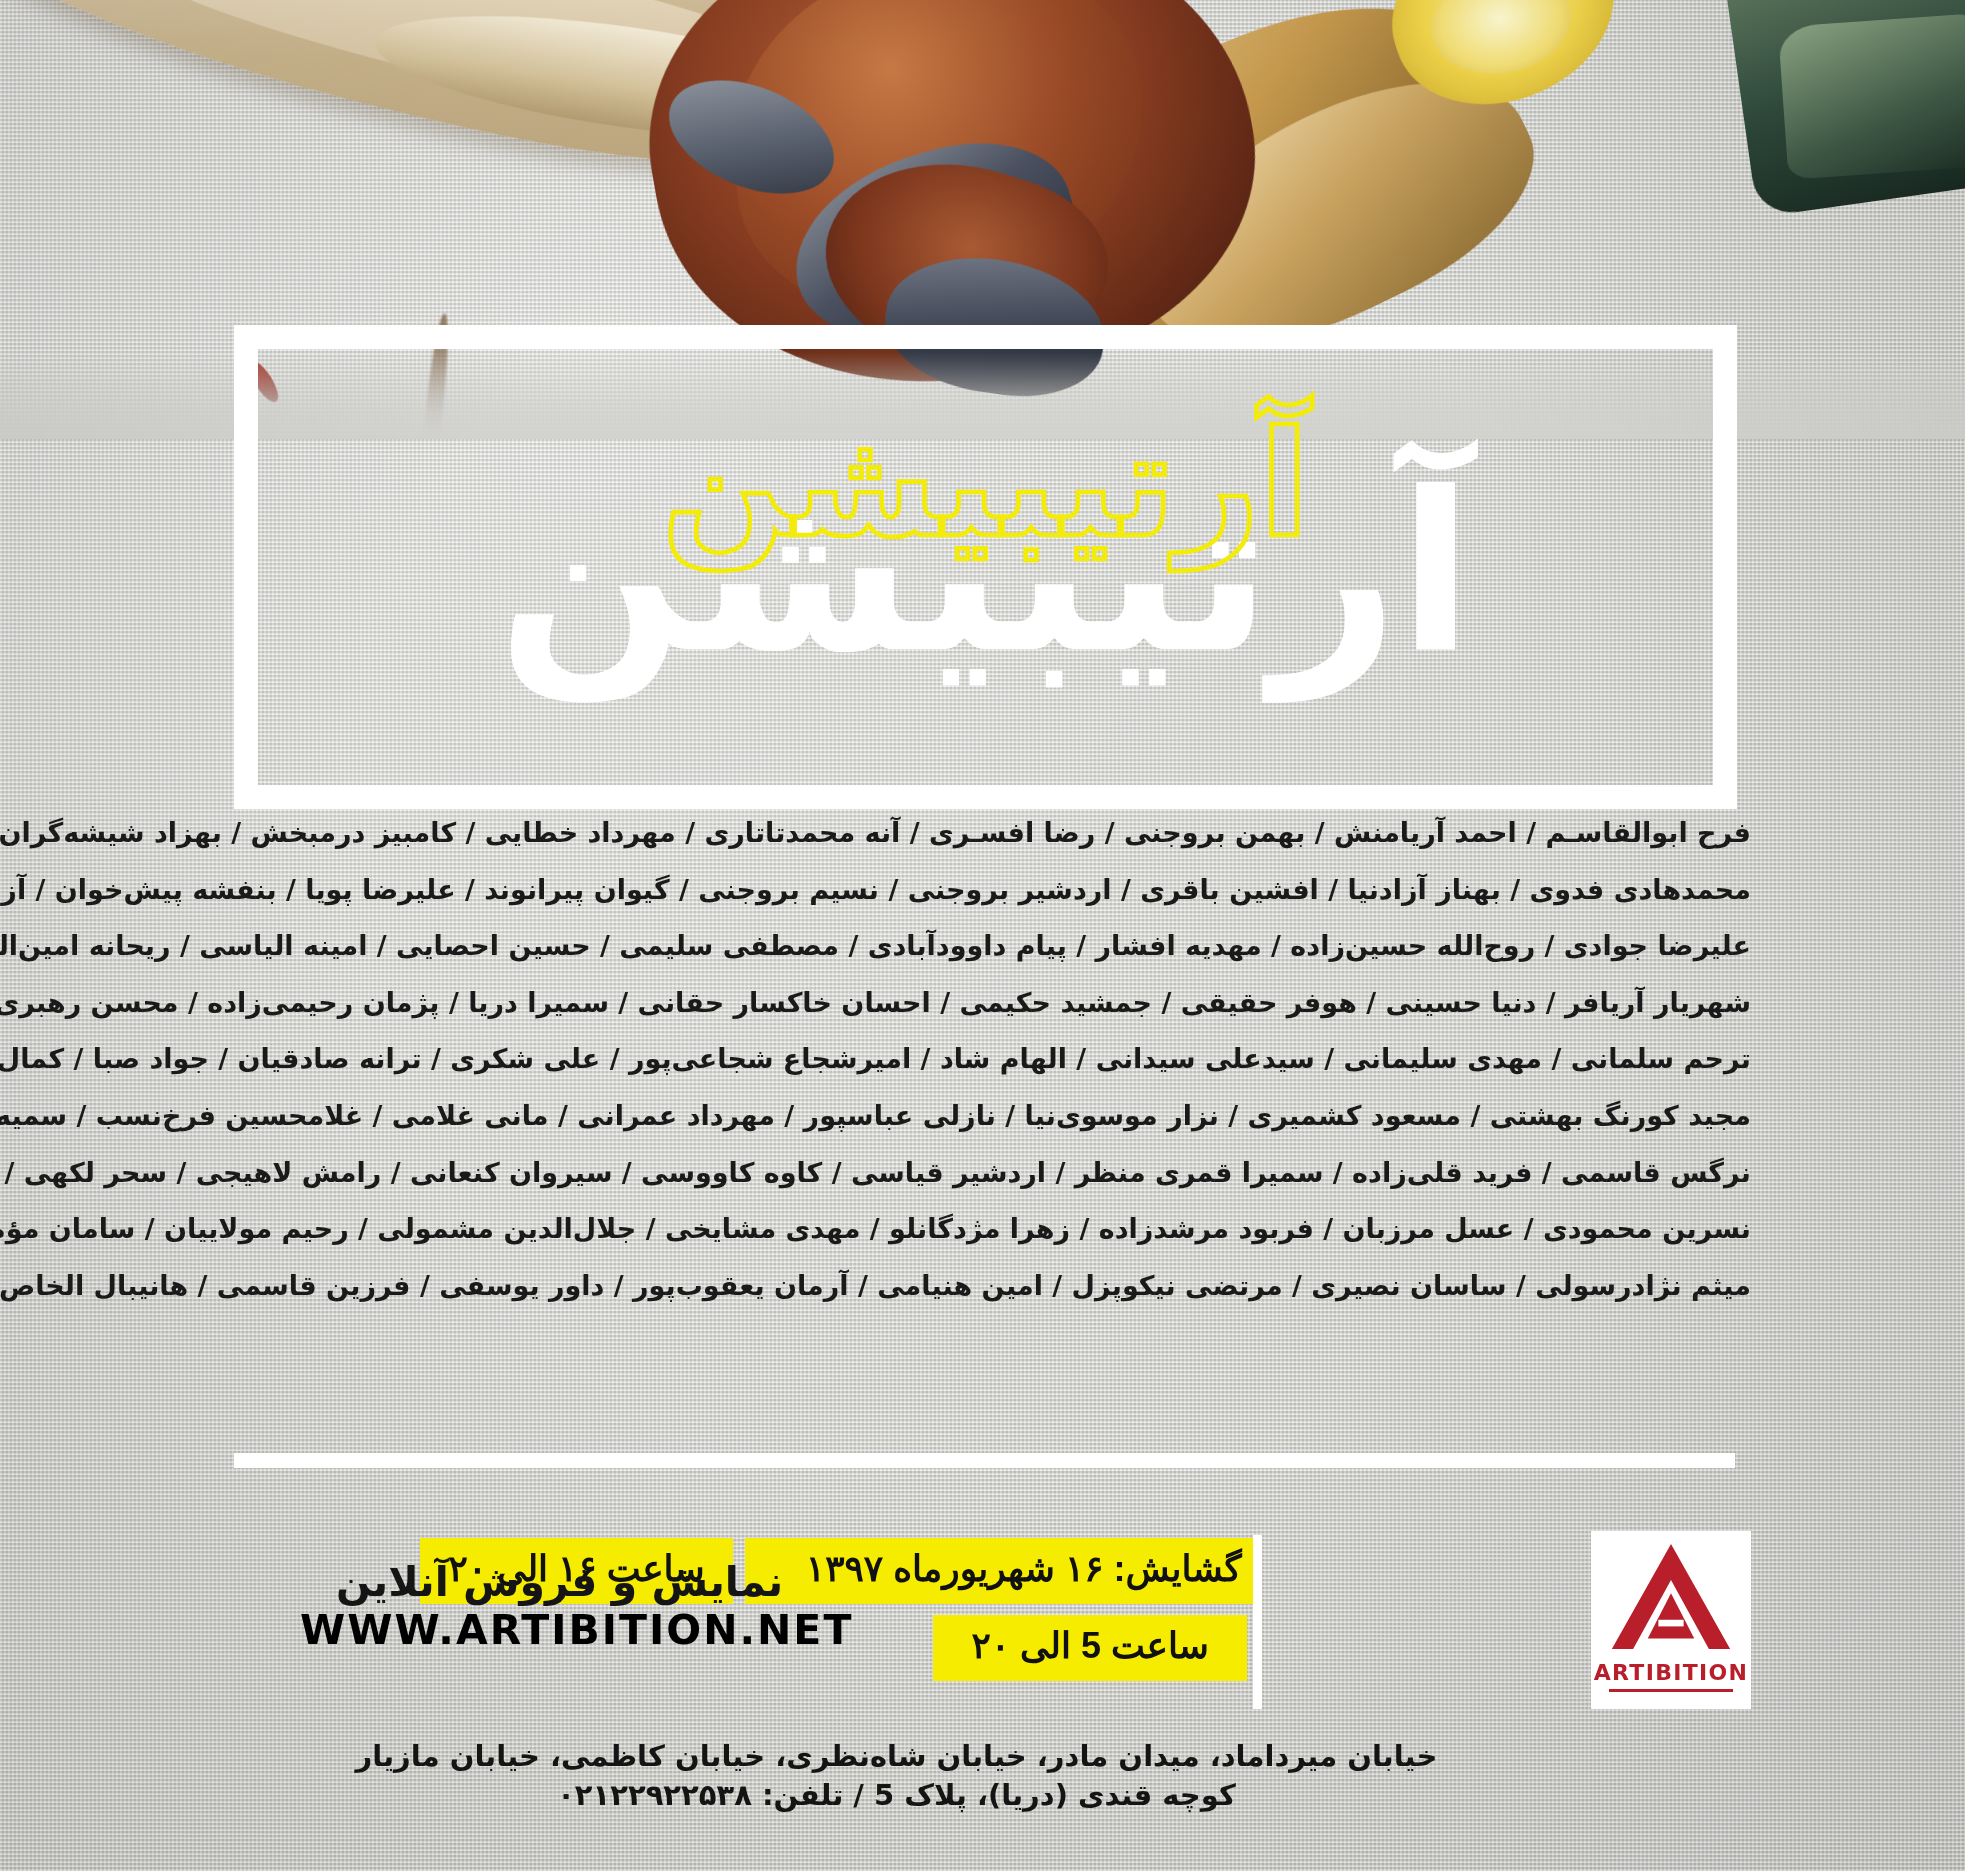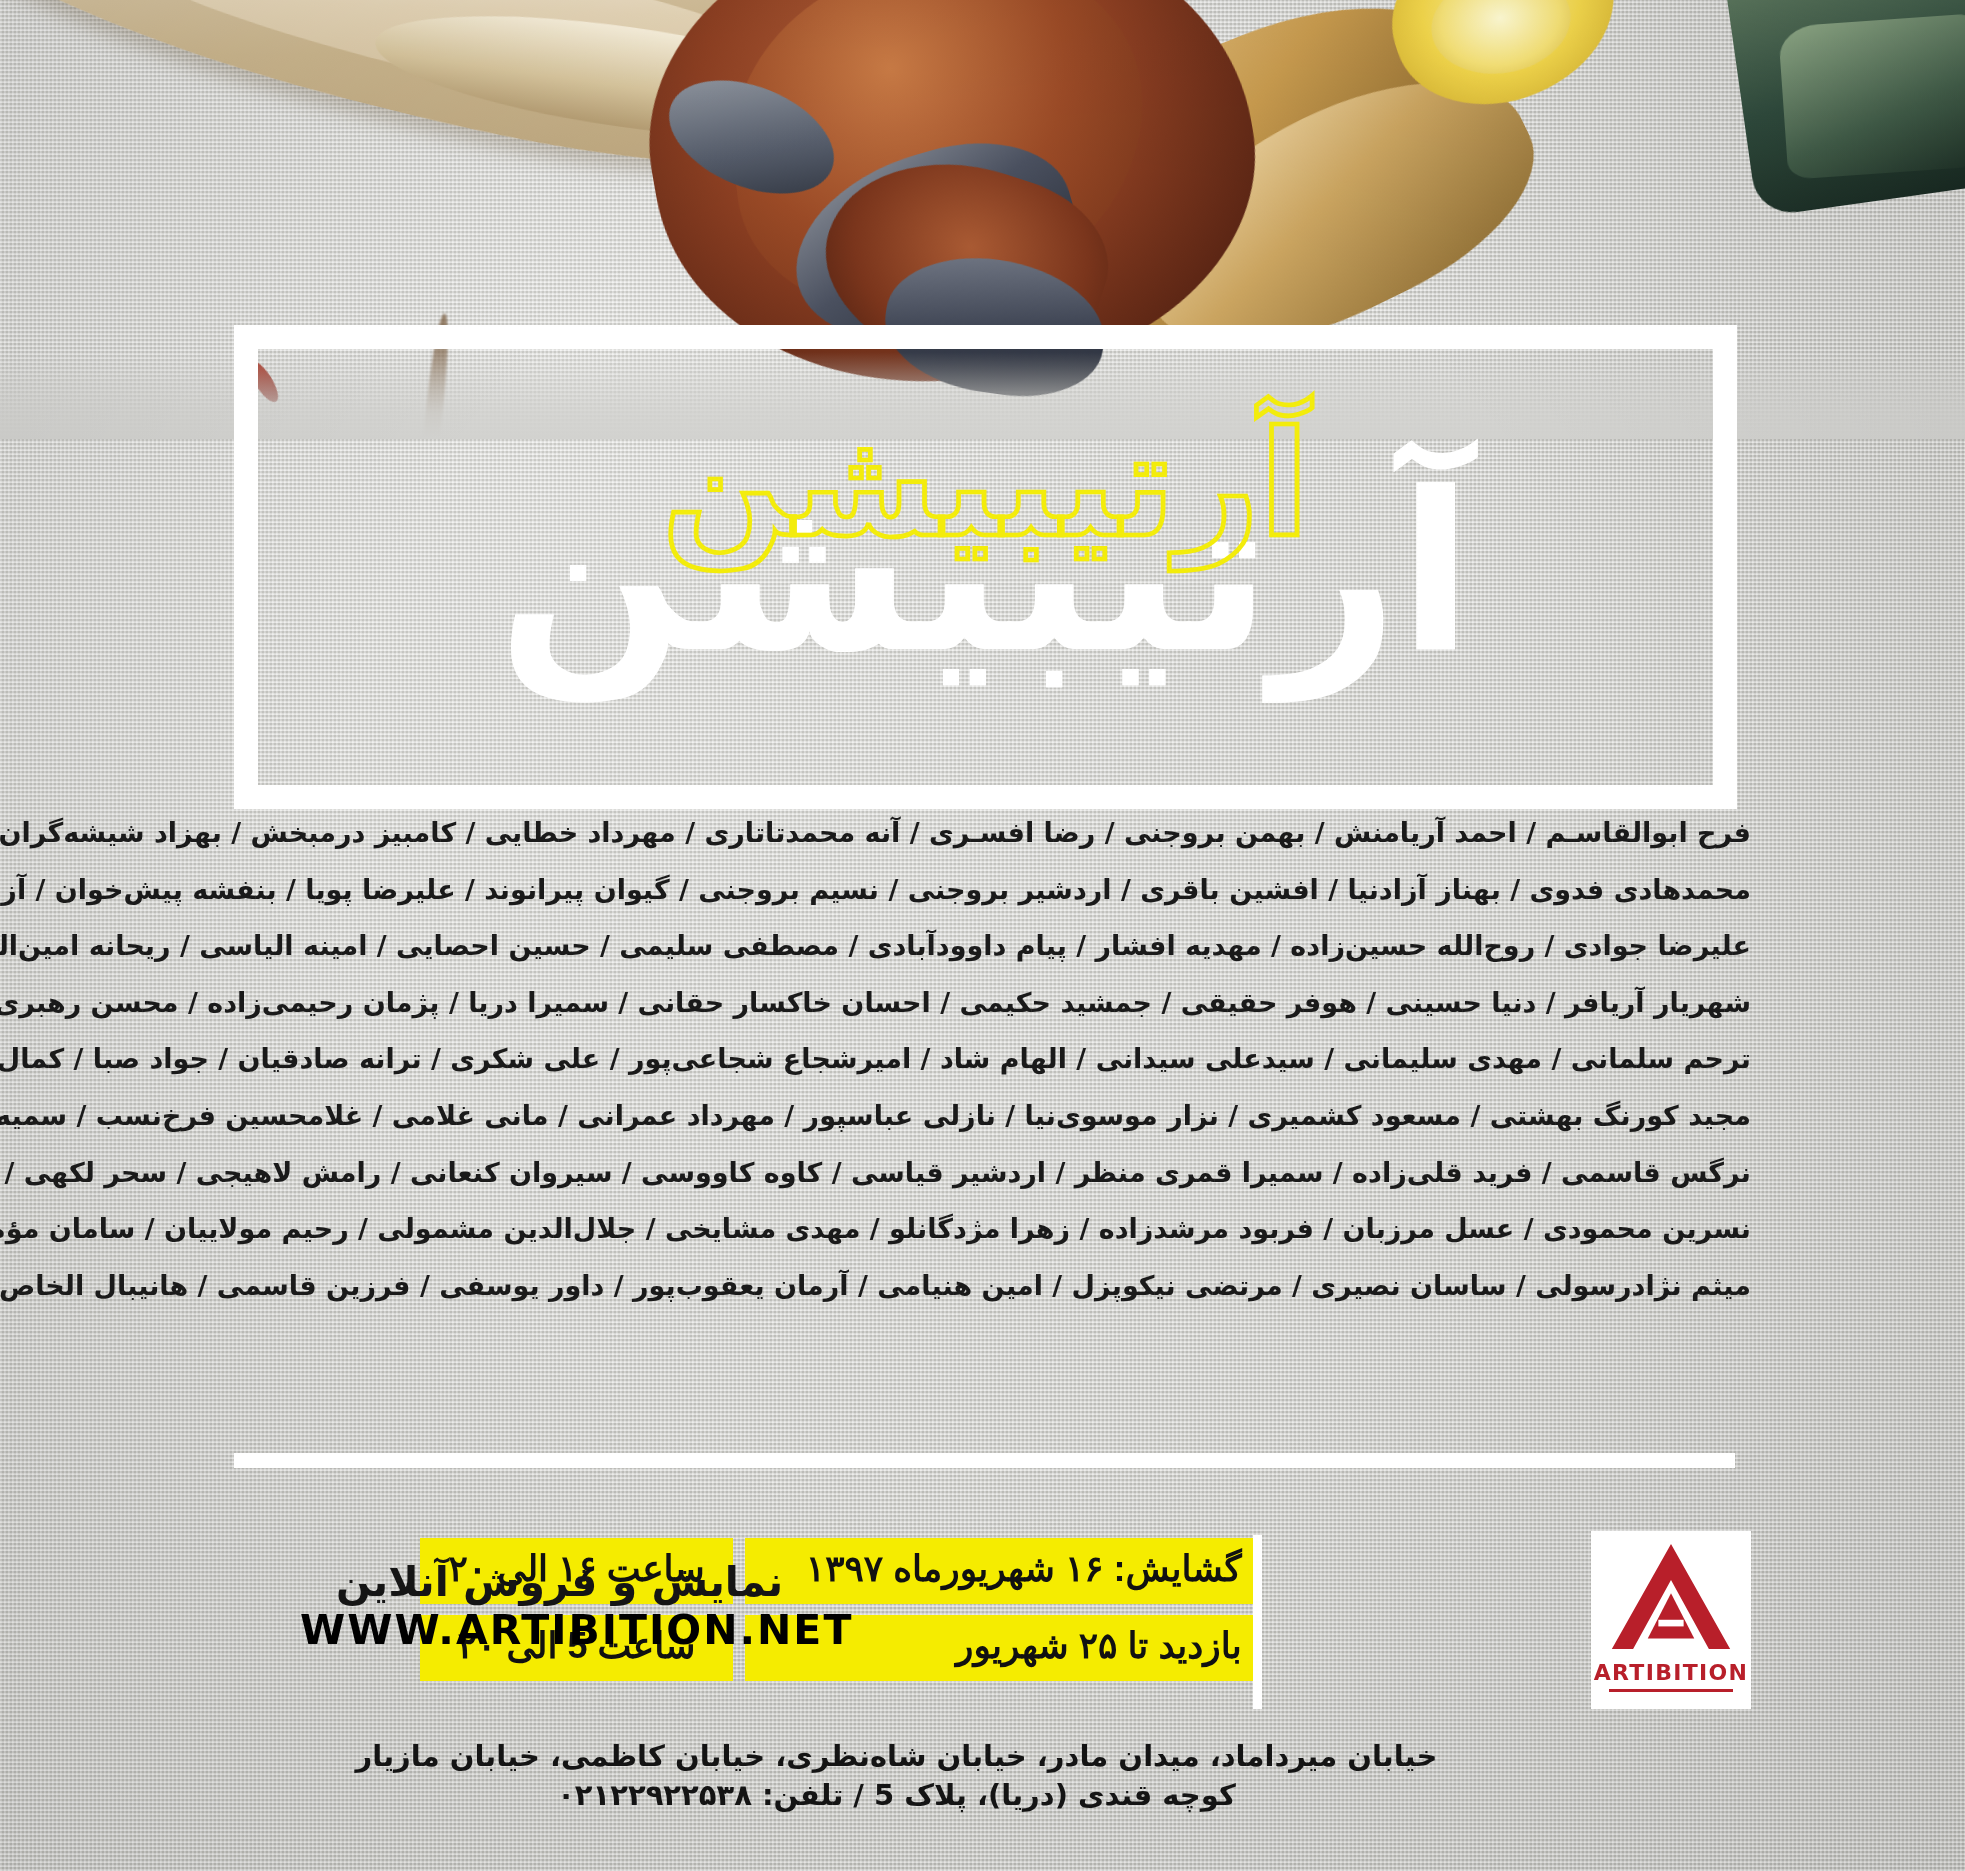--- a/index.html
+++ b/index.html
@@ -435,21 +435,20 @@
   <div class="divider"></div>
 
   <div class="bottom">
 
     <div class="yellow-rows">
       <div class="yellow-row">
         <div class="chip main">گشایش: ۱۶ شهریورماه ۱۳۹۷</div>
         <div class="chip time">ساعت ۱۶ الی ۲۰</div>
       </div>
       <div class="yellow-row">
-        <div class="chip main">بازدید تا ۲۵ شهریور</div>
         <div class="chip time">ساعت 5 الی ۲۰</div>
       </div>
     </div>
 
     <div class="vline"></div>
 
     <div class="left-block">
       <div class="online-fa">نمایش و فروش آنلاین</div>
       <div class="site-url">WWW.ARTIBITION.NET</div>
     </div>

